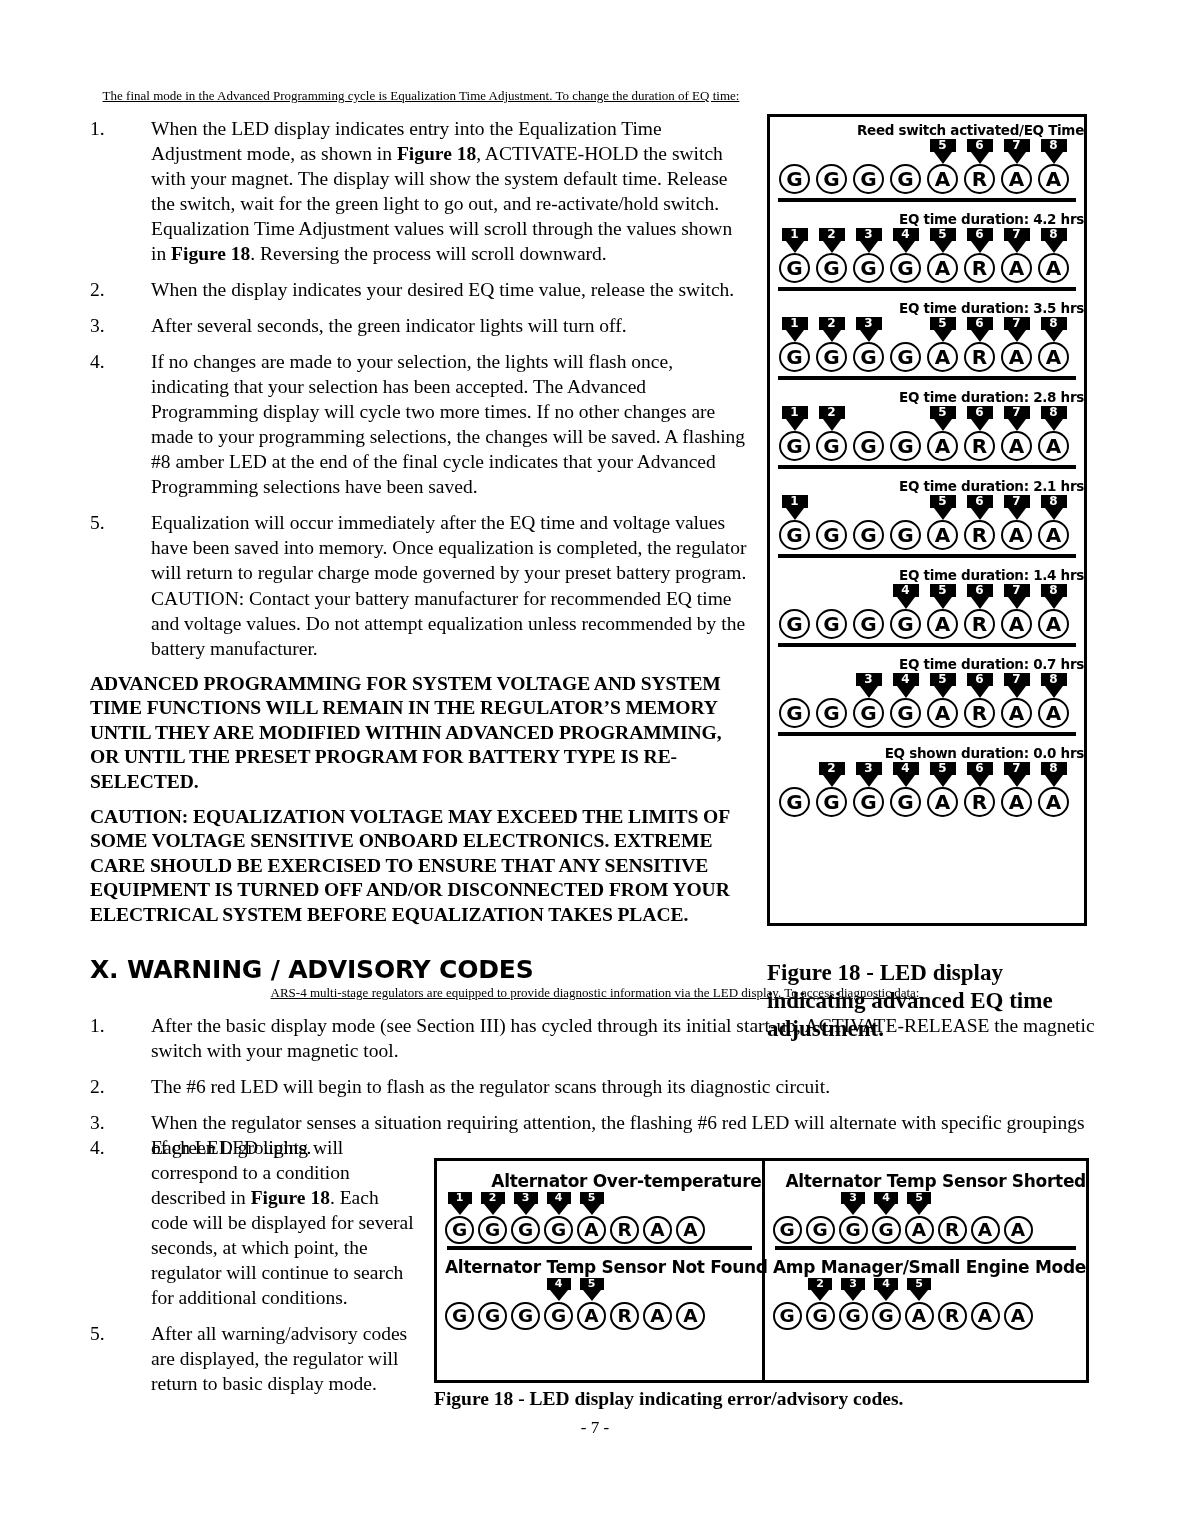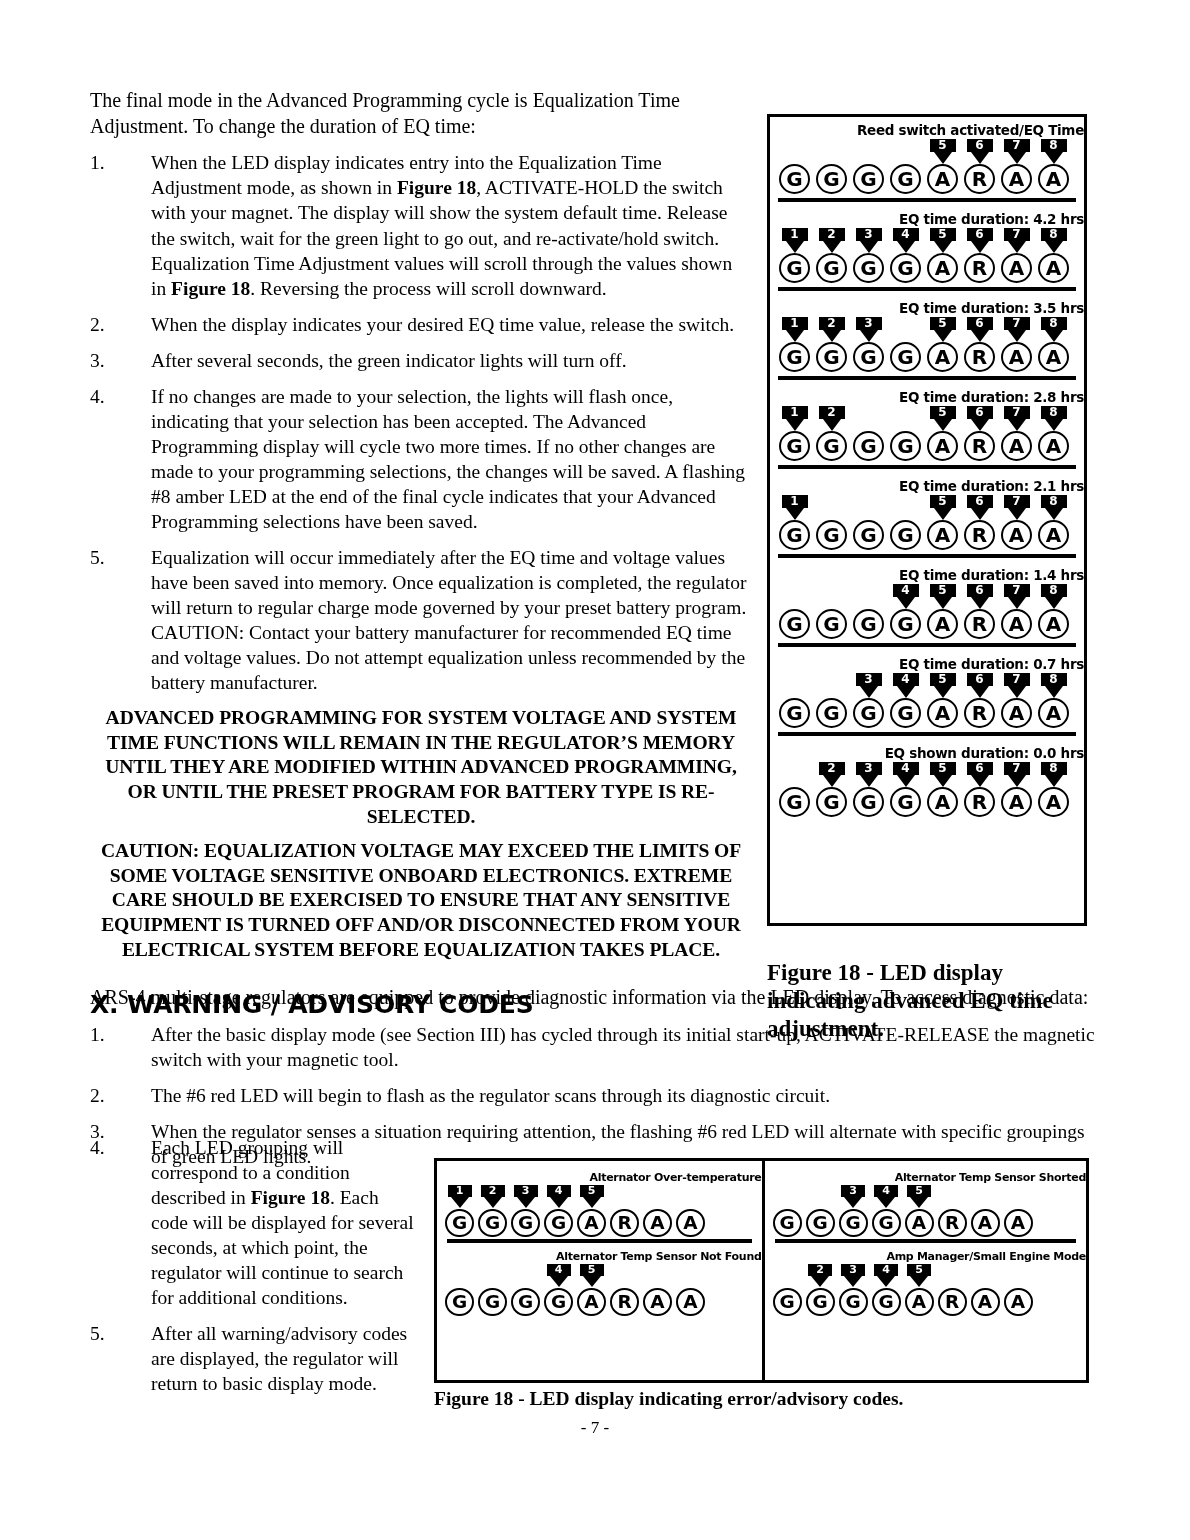--- a/index.html
+++ b/index.html
@@ -16,33 +16,33 @@
   
   .h-sec {
     font-family:"DejaVu Sans", sans-serif;
     font-weight:bold;
     font-size:25px;
     letter-spacing:-0.2px;
     margin:0 0 7px 0;
     line-height:1.05;
   }
   .body-p {
-    font-size:20px;
+    font-size:13px;
     line-height:1.285;
     margin:0 0 11px 0;
-    text-align:left;
+    text-align:center;
+    text-decoration:underline;
   }
   .caps-p {
     font-family:"Liberation Serif", serif;
     font-weight:bold;
     font-size:19.6px;
     line-height:1.255;
     margin:0 0 10px 0;
     letter-spacing:-0.1px;
-    text-align:center;
   }
   ol.num { list-style:none; margin:0; padding:0; }
   ol.num > li {
     position:relative;
     padding-left:61px;
     font-size:19.5px;
     line-height:1.285;
     margin-bottom:11px;
   }
   ol.num > li .n {
@@ -167,21 +167,21 @@
   .fig19-col { width:50%; box-sizing:border-box; padding:5px 0 0 0; }
   .fig19-col.right { border-left:3px solid #000; }
   #fig19-box .led-cell { width:33px; height:54px; }
   #fig19-box .led { width:29px; height:29px; font-size:18.5px; }
   #fig19-box .arrow-slot { height:24px; width:24px; }
   #fig19-box .arrow { width:24px; height:24px; }
   #fig19-box .arrow .head { width:24px; height:12px; }
   #fig19-box .arrow .tip { left:3px; top:12px; border-left:9px solid transparent; border-right:9px solid transparent; border-top:11px solid #000; }
   #fig19-box .arrow .num { width:24px; font-size:11px; line-height:13px; }
   #fig19-box .led-row { padding-left:6px; }
-  #fig19-box .led-title { font-size:11px; margin-left:8px; }
+  #fig19-box .led-title { font-size:17px; margin-left:8px; }
   #fig19-box .divider { margin:0 10px; height:4px; }
   #fig19-cap {
     position:absolute;
     left:434px; top:1388px;
     font-family:"Liberation Serif", serif;
     font-weight:bold;
     font-size:19.5px;
   }
 
   #page-num {

